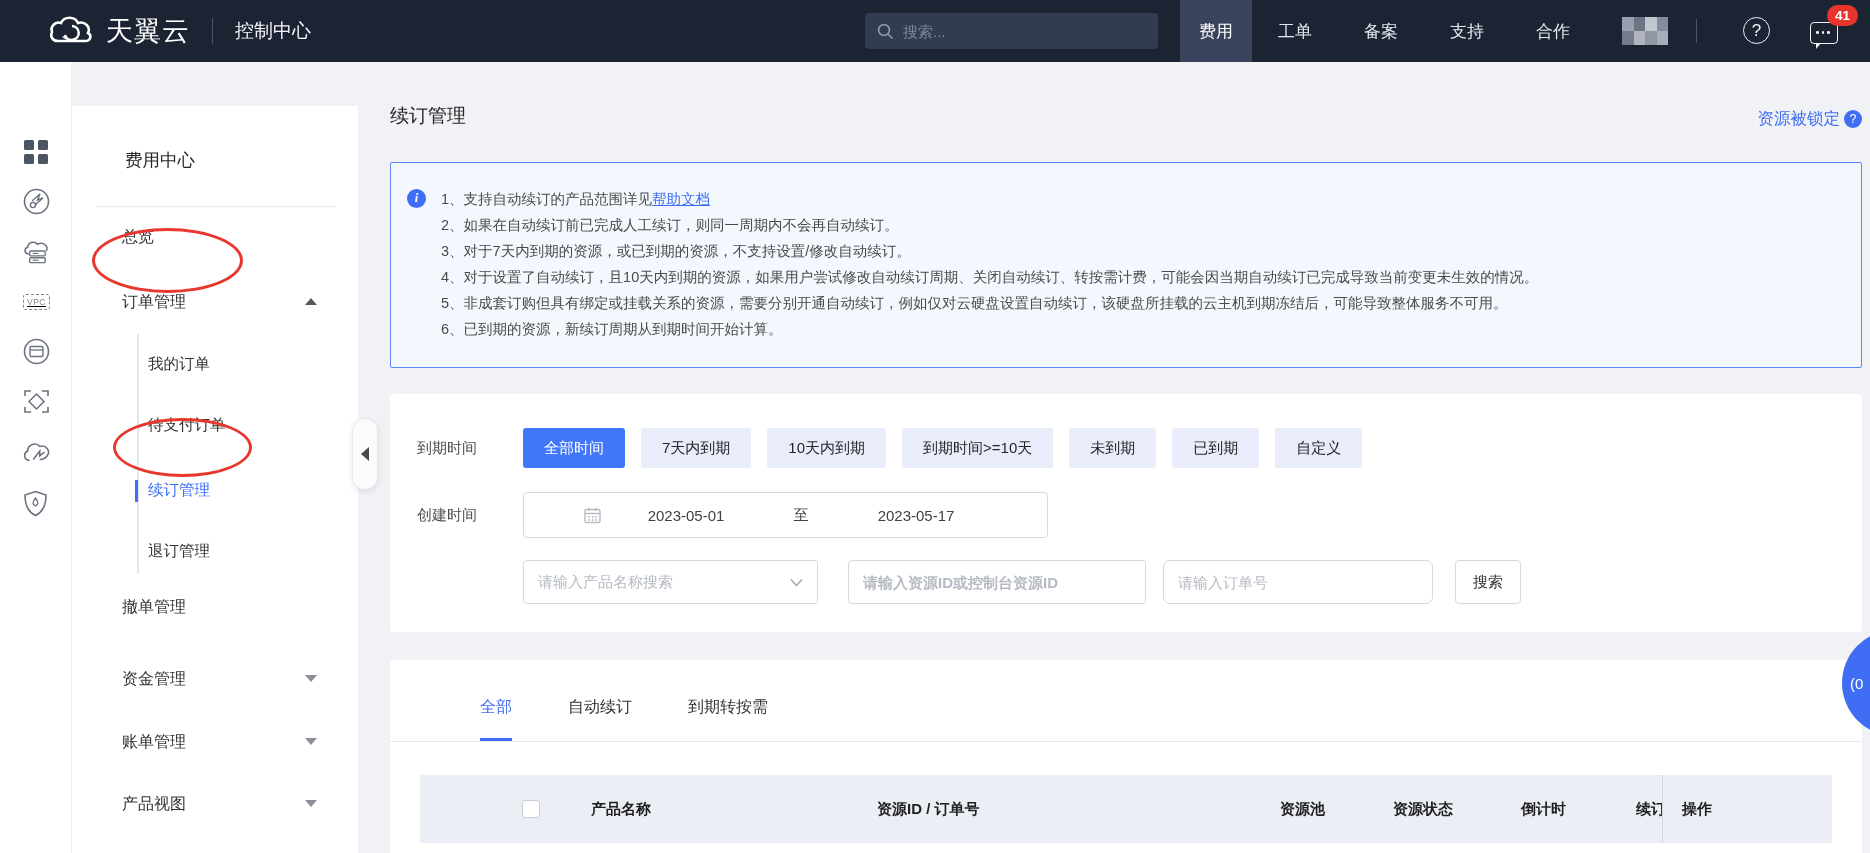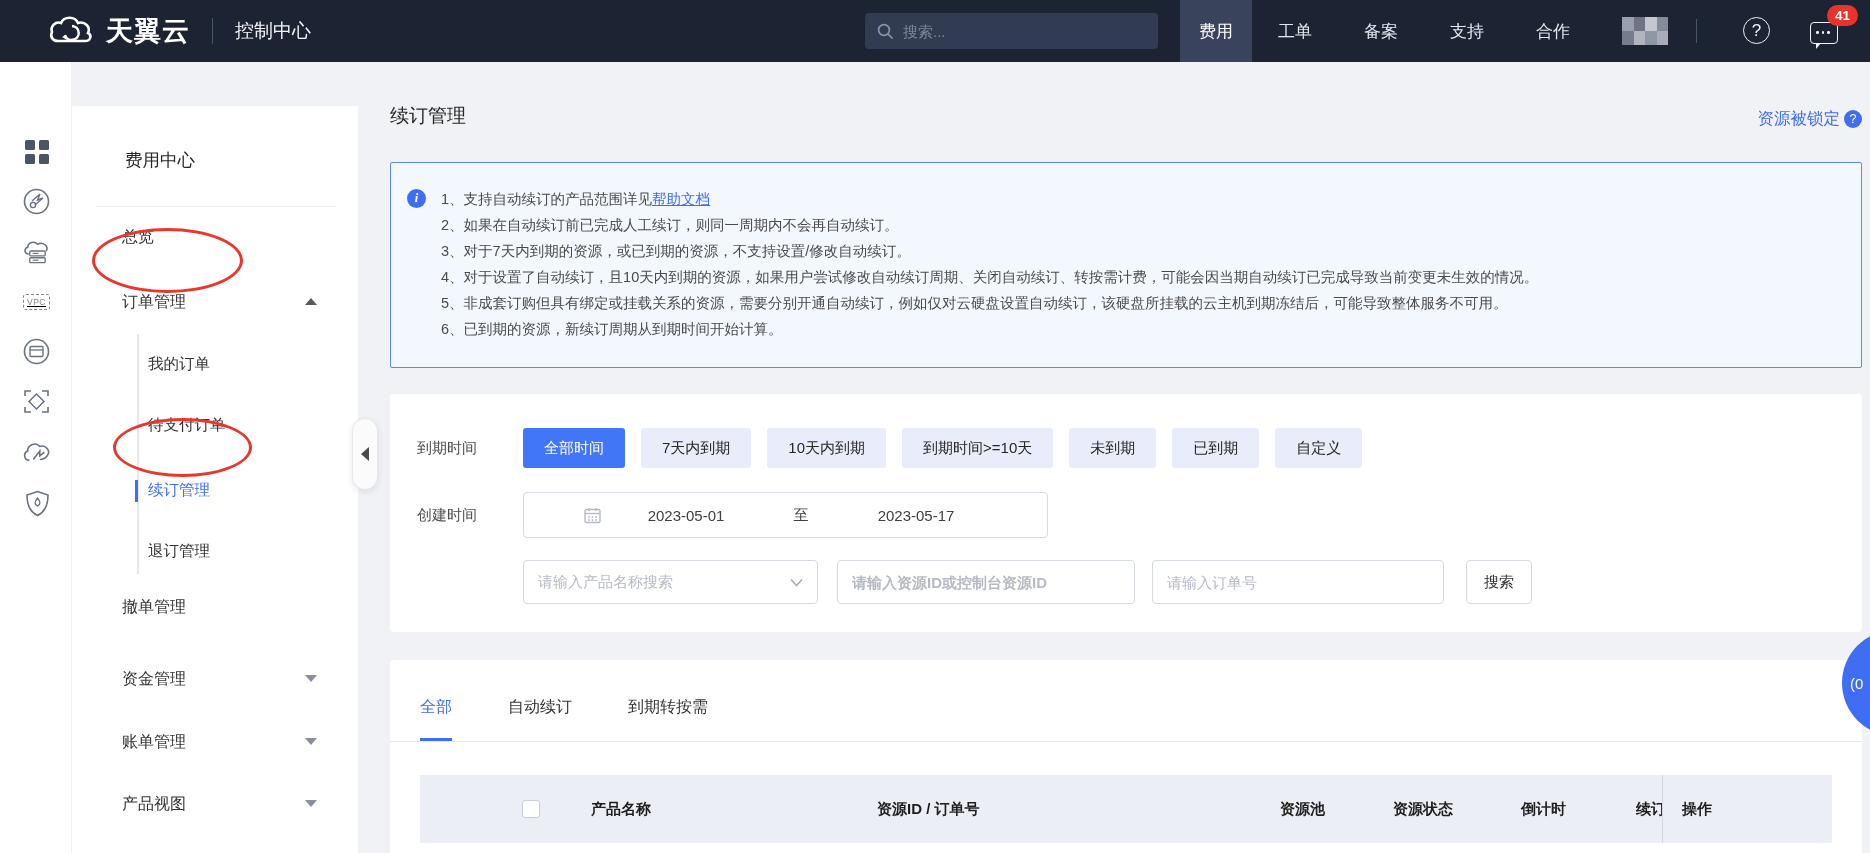--- a/index.html
+++ b/index.html
@@ -2,42 +2,42 @@
 <html><head>
 <meta charset="utf-8">
 <style>
   * { box-sizing: border-box; margin: 0; padding: 0; }
   body { font-family: "Liberation Sans", "DejaVu Sans", sans-serif; background:#fff; }
   .screen { position:relative; width:1870px; height:853px; background:#f0f2f5; overflow:hidden; }
 
   
   .navbar { position:absolute; left:0; top:0; width:1870px; height:62px; background:#1c2433; display:flex; align-items:center; z-index:30; }
   .nav-left { display:flex; align-items:center; position:absolute; left:48px; top:0; height:62px; }
-  .brand-text { color:#fff; font-size:27px; font-weight:700; margin-left:10px; letter-spacing:1px; }
+  .brand-text { color:#fff; font-size:27px; font-weight:400; margin-left:10px; letter-spacing:1px; }
   .nav-divider { width:1px; height:26px; background:#4a5468; margin:0 22px; }
   .console-label { color:#f2f4f8; font-size:19px; }
   .nav-search { position:absolute; left:865px; top:13px; width:293px; height:36px; background:#313c53; border-radius:4px; display:flex; align-items:center; padding:0 12px; }
   .nav-search input { background:transparent; border:none; outline:none; color:#fde047; font-size:15px; margin-left:9px; width:230px; font-family:inherit; }
   .nav-search input::placeholder { color:#7d8799; }
   .nav-menu { position:absolute; left:1180px; top:0; height:62px; display:flex; align-items:stretch; }
   .nav-menu-item { display:flex; align-items:center; padding:0 26px; color:#e3e7f0; font-size:17px; cursor:pointer; }
   .nav-menu-item.active { background:#39435c; color:#fff; padding:0 19px; }
   .nav-avatar { position:absolute; left:1622px; top:17px; width:46px; height:28px; display:flex; flex-wrap:wrap; overflow:hidden; }
   .nav-avatar span { width:11.5px; height:14px; }
   .nav-right-divider { position:absolute; left:1696px; top:19px; width:1px; height:24px; background:#4a5468; }
   .help-icon { position:absolute; left:1743px; top:17px; width:27px; height:27px; border:1.6px solid #f0f2f7; border-radius:50%; color:#f0f2f7; font-size:17px; display:flex; align-items:center; justify-content:center; cursor:pointer; }
   .msg-icon { position:absolute; left:1810px; top:22px; width:28px; height:22px; border:1.6px solid #f0f2f7; border-radius:4px; cursor:pointer; }
   .msg-icon .dots { position:absolute; left:5px; top:8px; width:14px; height:3px; display:flex; justify-content:space-between; }
   .msg-icon .dots i { width:2.6px; height:2.6px; background:#f0f2f7; border-radius:50%; }
   .msg-icon .tail { position:absolute; left:5px; bottom:-6px; width:0; height:0; border-left:5px solid #f0f2f7; border-bottom:6px solid transparent; }
   .notif-badge { position:absolute; left:1827px; top:5px; min-width:31px; height:21px; background:#e7342c; border-radius:11px; color:#fff; font-size:13.5px; font-weight:700; display:flex; align-items:center; justify-content:center; z-index:31; }
 
   
   .icon-rail { position:absolute; left:0; top:62px; width:72px; height:791px; background:#fff; border-right:1px solid #f0f1f4; z-index:20; }
-  .rail-icon { position:absolute; left:23px; width:27px; height:27px; display:flex; align-items:center; justify-content:flex-end; cursor:pointer;text-decoration:underline; }
+  .rail-icon { position:absolute; left:23px; width:27px; height:27px; display:flex; align-items:center; justify-content:flex-start; cursor:pointer;text-decoration:underline; }
   .vpc-box { border:1.4px dashed #828691; border-radius:3px; padding:2px 3px; font-size:8.5px; color:#828691; letter-spacing:.5px; }
 
   
   .sidebar { position:absolute; left:72px; top:62px; width:286px; height:791px; background:#fff; z-index:20;margin-top:44px; }
   .sidebar-title { position:absolute; left:53px; top:104px; font-size:17.5px; color:#262626; }
   .sidebar-hr { position:absolute; left:24px; top:100px; width:240px; height:1px; background:#e9ebef; }
   .side-item { position:absolute; left:50px; font-size:16px; color:#333; cursor:pointer; display:flex; align-items:center; }
   .side-item.sub { left:76px; font-size:15.5px; }
   .side-item.active { color:#3f6ef5; }
   .tri-up, .tri-down { position:absolute; left:233px; width:0; height:0; }
@@ -62,25 +62,25 @@
   .filter-card { position:absolute; left:390px; top:394px; width:1472px; height:238px; background:#fff; border-radius:4px; }
   .f-row { position:absolute; left:27px; display:flex; align-items:center; }
   .f-label { width:106px; font-size:15px; color:#4d4d4d; }
   .fbtn { height:40px; padding:0 21px; margin-right:16px; border-radius:3px; background:#e9edfb; color:#262626; font-size:15px; display:flex; align-items:center; cursor:pointer; }
   .fbtn.active { background:#4176f8; color:#fff; }
   .date-box { width:525px; height:46px; border:1px solid #d5d9e0; border-radius:4px; display:flex; align-items:center; color:#404040; font-size:15px;padding-left:44px; }
   .date-val { width:170px; text-align:center; }
   .date-sep { width:60px; text-align:center; color:#404040; }
   .f-input { height:44px; border:1px solid #d5d9e0; border-radius:4px; font-size:15px; color:#555; padding:0 14px; font-family:inherit; outline:none; background:#fff; }
   .f-input::placeholder { color:#b6bac3; }
-  .select-box { width:295px; height:44px; border:1px solid #d5d9e0; border-radius:4px; display:flex; align-items:center; justify-content:space-between; padding:0 14px; color:#b6bac3; font-size:15px; cursor:pointer; margin-right:19px; }
+  .select-box { width:295px; height:44px; border:1px solid #d5d9e0; border-radius:4px; display:flex; align-items:center; justify-content:space-between; padding:0 14px; color:#b6bac3; font-size:15px; cursor:pointer; margin-right:30px; }
   .search-btn { width:66px; height:44px; border:1px solid #d5d9e0; border-radius:4px; background:#fff; color:#333; font-size:15px; display:flex; align-items:center; justify-content:center; cursor:pointer; margin-left:22px; }
 
   .tabs-card { position:absolute; left:390px; top:660px; width:1472px; height:200px; background:#fff; border-radius:4px; }
-  .tab-bar { position:absolute; left:0; top:0; width:100%; height:82px; border-bottom:1px solid #e9e9e9; display:flex; align-items:flex-end; padding-left:30px; }
+  .tab-bar { position:absolute; left:0; top:0; width:100%; height:82px; border-bottom:1px solid #e9e9e9; display:flex; align-items:flex-end; padding-left:90px; }
   .tab { font-size:16px; color:#333; padding-bottom:23px; margin-right:56px; cursor:pointer; position:relative; }
   .tab.active { color:#3f6ef5; }
   .tab.active::after { content:""; position:absolute; left:0; right:0; bottom:0; height:3px; background:#3f6ef5; }
   .thead { position:absolute; left:30px; top:115px; width:1412px; height:68px; background:#ebeef4; }
   .th { position:absolute; top:0; height:68px; display:flex; align-items:center; font-size:15px; font-weight:700; color:#1f1f1f; white-space:nowrap; }
   .th.clip { overflow:hidden; }
   .th-divider { position:absolute; left:1242px; top:0; width:1px; height:68px; background:#d3d7df; }
   .checkbox { position:absolute; left:102px; top:25px; width:18px; height:18px; background:#fff; border:1px solid #c9ced6; border-radius:3px; cursor:pointer; }
 
   .float-circle { position:absolute; left:1842px; top:630px; width:106px; height:106px; background:#3f6ef5; border-radius:50%; z-index:28; color:#fff; font-size:15px; display:flex; align-items:center; }
@@ -282,21 +282,21 @@
 
     <div class="f-row" style="top:166px">
       <span class="f-label"></span>
       <div class="select-box">
         <span>请输入产品名称搜索</span>
         <svg width="13" height="9" viewBox="0 0 13 9">
             <path d="M1 1.5 L6.5 7.5 L12 1.5" fill="none" stroke="#a8acb5" stroke-width="1.6"></path>
           </svg>
       </div>
       <input class="f-input" style="width: 298px; margin-right: 17px; font-weight: bold;" placeholder="请输入资源ID或控制台资源ID">
-      <input class="f-input" style="width: 292px;" placeholder="请输入订单号">
+      <input class="f-input" style="width: 270px; border-radius: 7px;" placeholder="请输入订单号">
       <button class="search-btn">搜索</button>
     </div>
   </div>
 
   <div class="tabs-card">
     <div class="tab-bar">
       <span class="tab active">全部</span>
       <span class="tab">自动续订</span>
       <span class="tab">到期转按需</span>
     </div>

